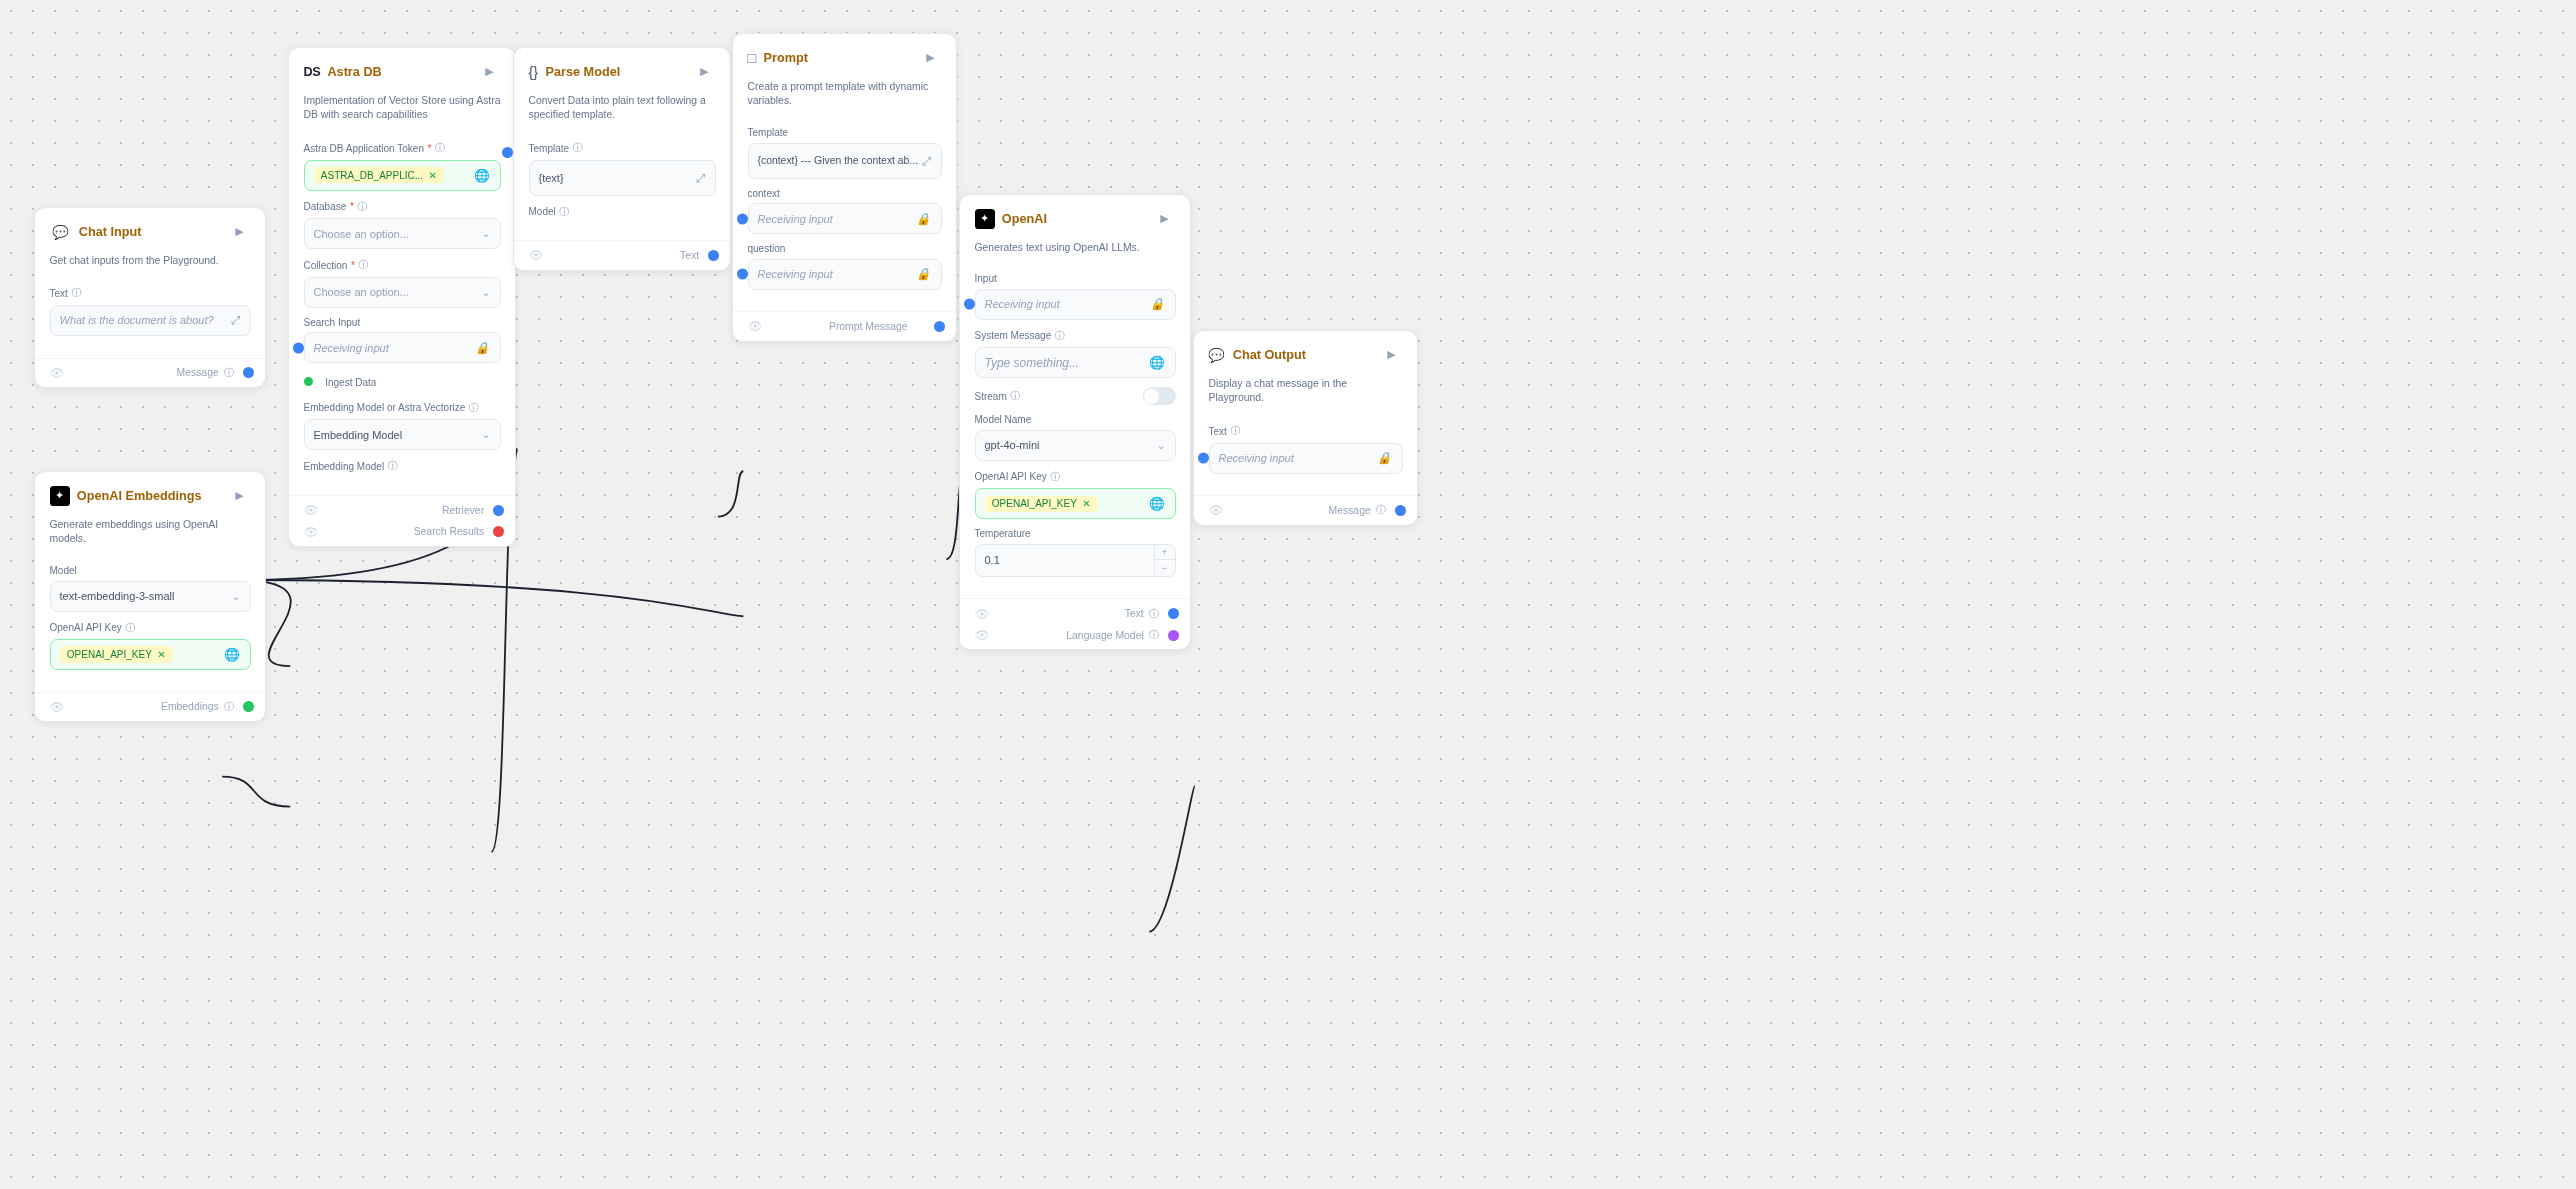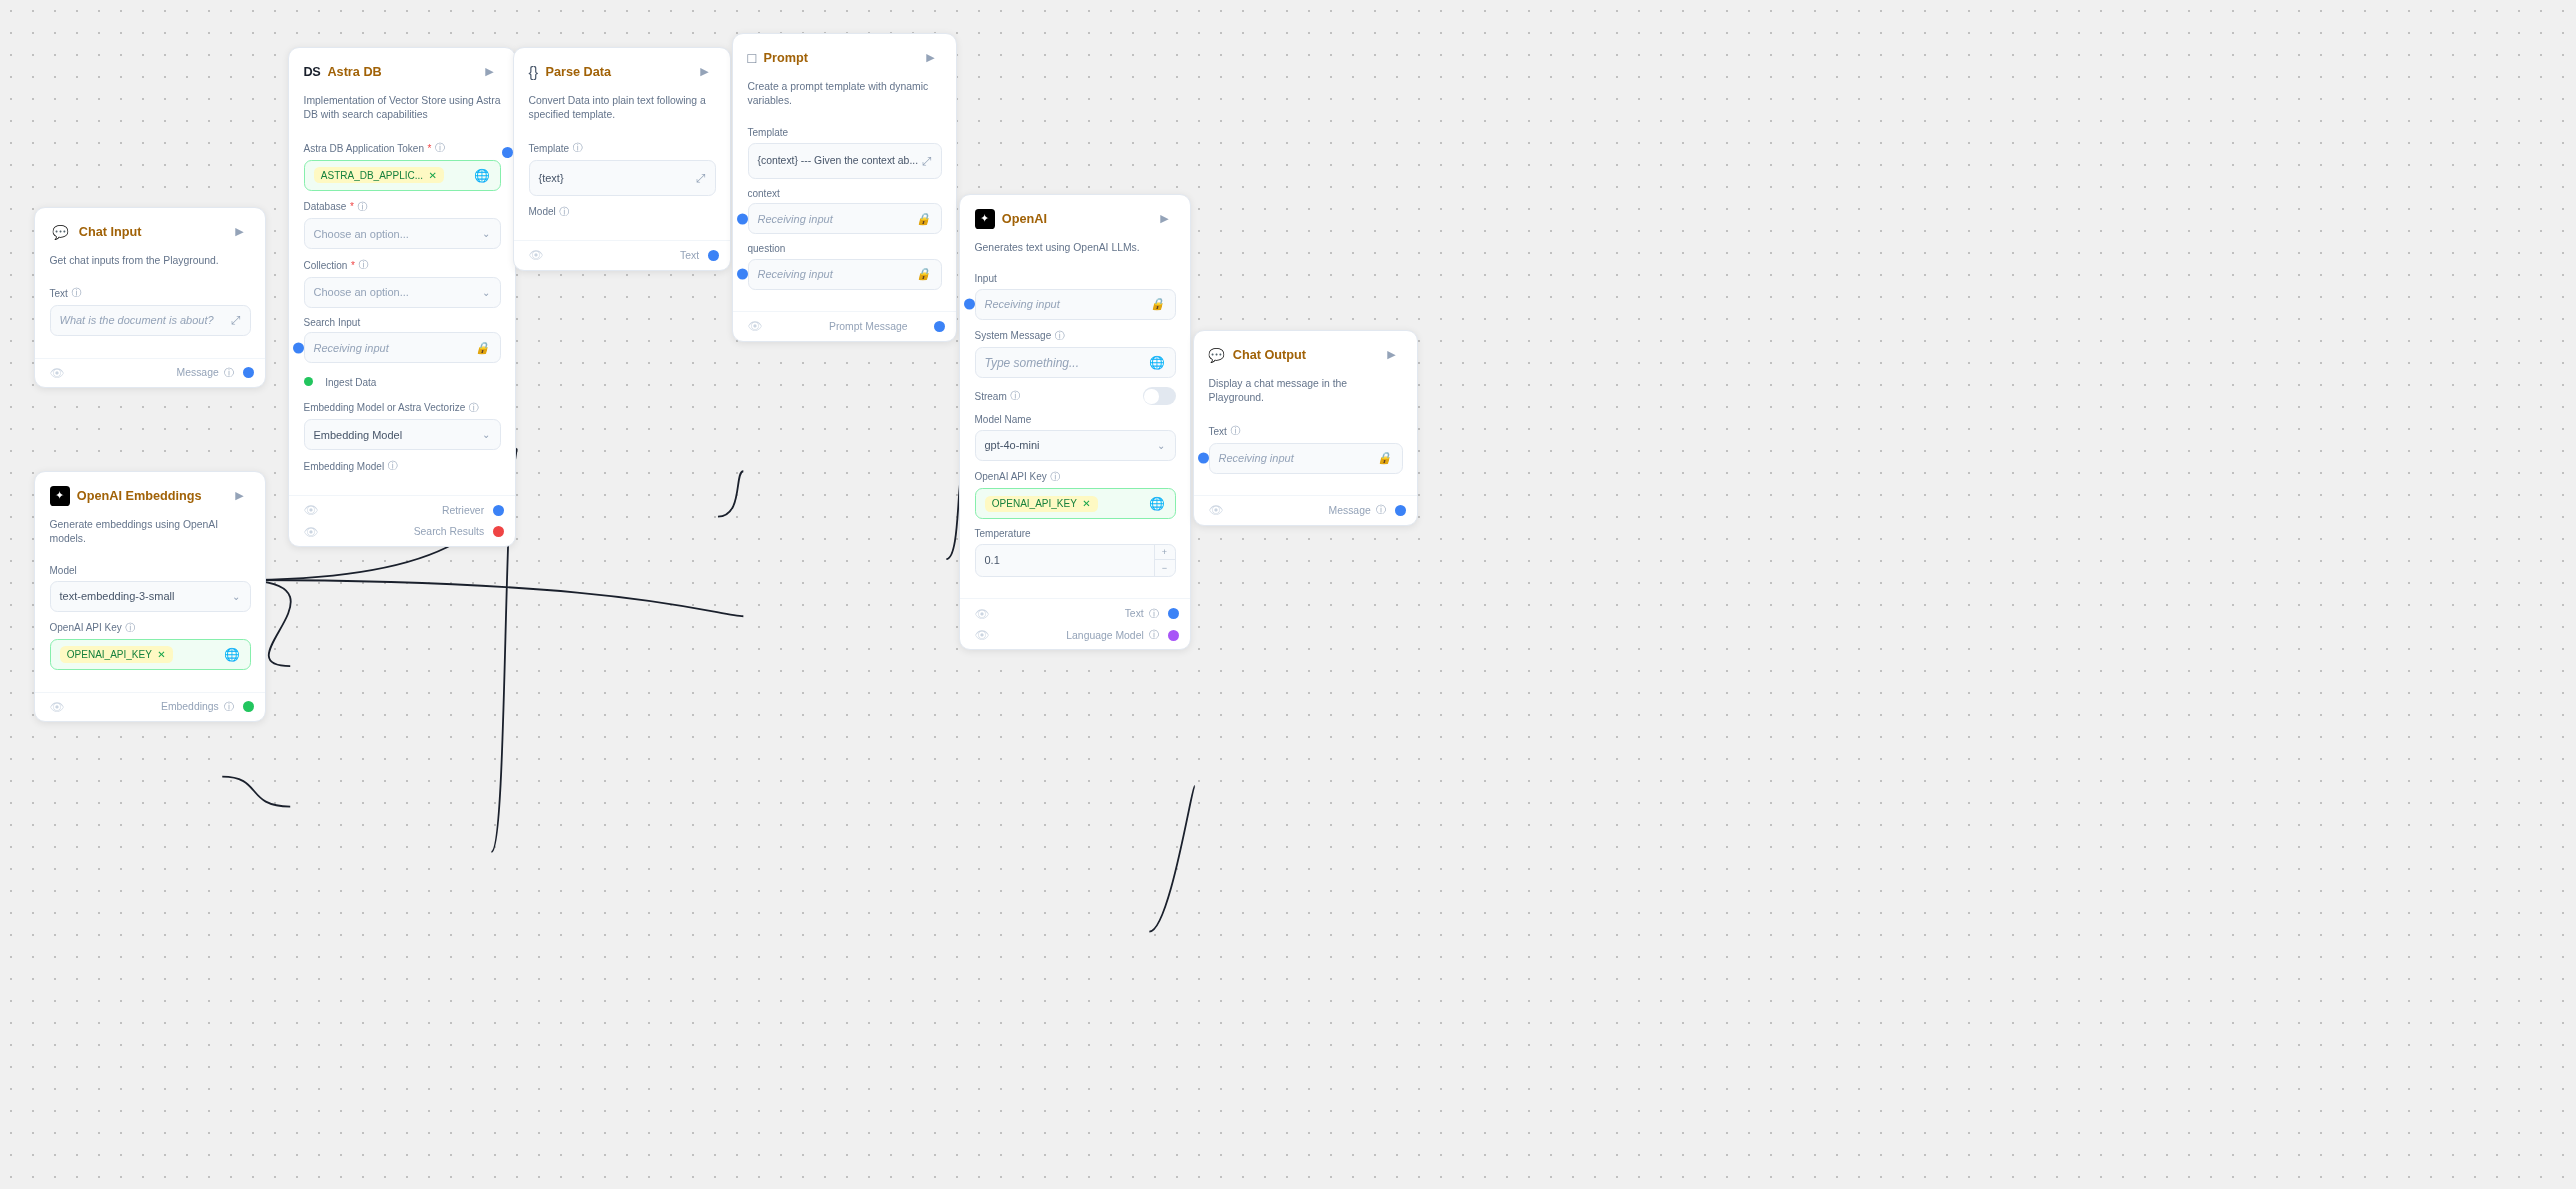--- a/index.html
+++ b/index.html
@@ -561,21 +561,21 @@
           <span class="port-dot red" style="position:relative; right:-3.6px;"></span>
         </div>
       </div>
     </div>
   </div>
 
   <div class="node-card" style="left: 513px; top: 47px; width: 218px;">
     <div class="node-header">
       <div class="node-header-left">
         <span class="parse-icon">{}</span>
-        <span class="node-title">Parse Data</span>
+        <span class="node-title">Parse Model</span>
       </div>
       <span class="node-play-btn">▶</span>
     </div>
     <div class="node-description">Convert Data into plain text following a specified template.</div>
     <div class="node-body">
       <div class="field-row">
         <div class="field-label">
           <span>Template</span>
           <span class="question-icon">ⓘ</span>
         </div>

